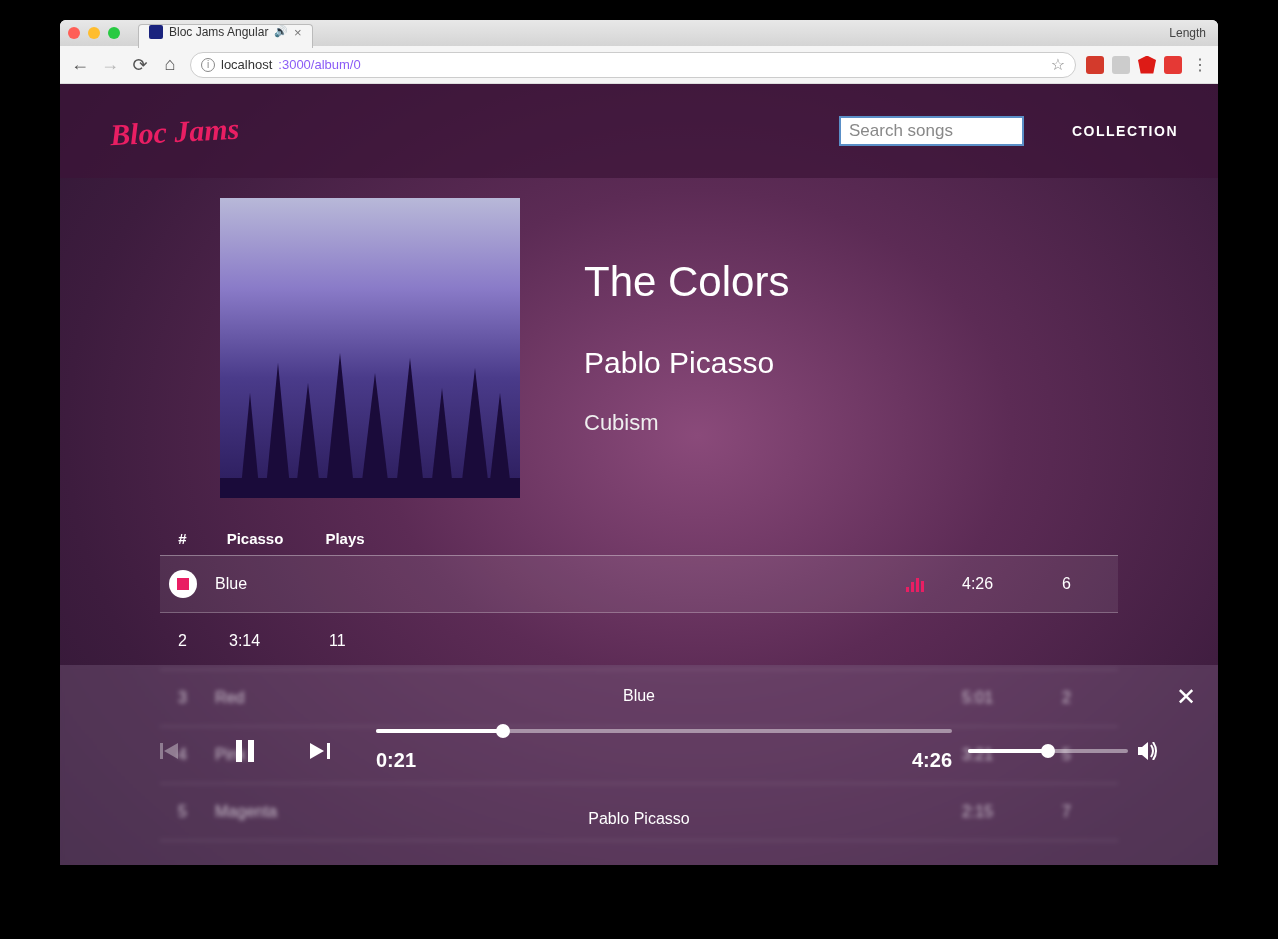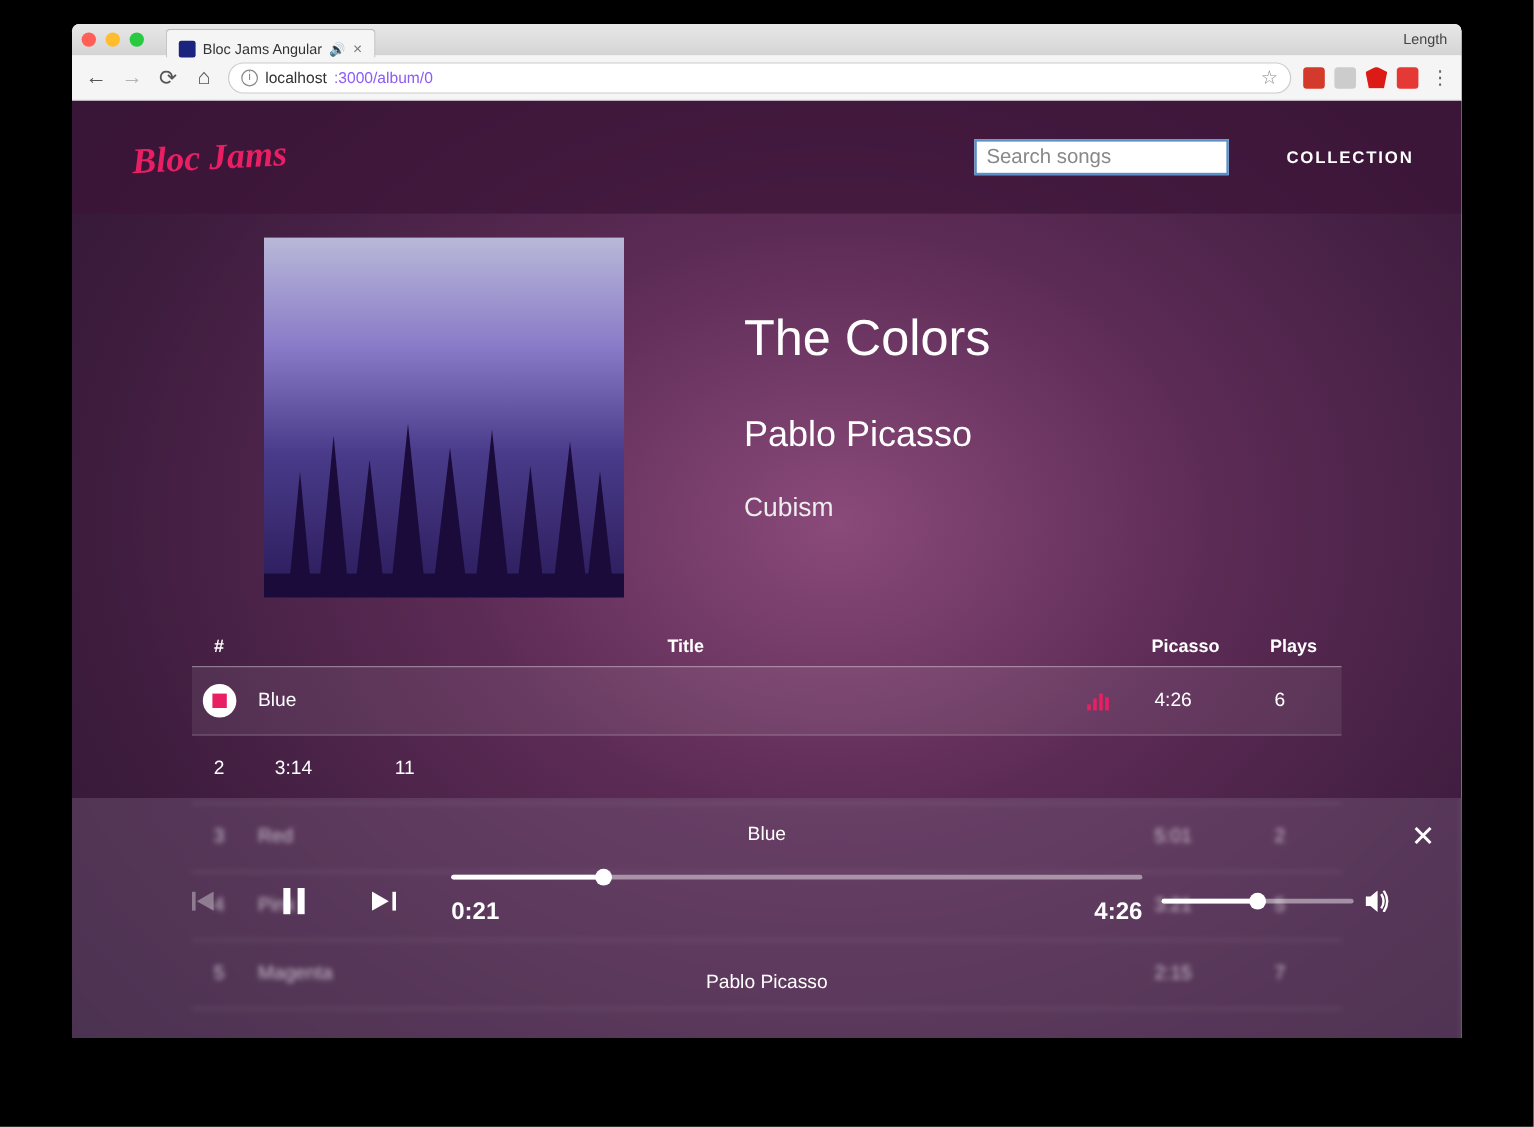--- a/index.html
+++ b/index.html
@@ -6,21 +6,21 @@
 body { font-family: -apple-system, BlinkMacSystemFont, "Segoe UI", Helvetica, Arial, sans-serif; background: #000; width: 1278px; height: 939px; overflow: hidden; }
 
 
 .browser-window { position: absolute; top: 20px; left: 60px; width: 1158px; height: 845px; background: #fff; border-radius: 6px 6px 0 0; box-shadow: 0 20px 60px rgba(0,0,0,0.5); overflow: hidden; }
 .titlebar { height: 26px; background: linear-gradient(#e8e8e8,#d4d4d4); display: flex; align-items: center; padding: 0 8px; position: relative; }
 .traffic-lights { display: flex; gap: 8px; }
 .light { width: 12px; height: 12px; border-radius: 50%; }
 .light.red { background: #ff5f57; }
 .light.yellow { background: #ffbd2e; }
 .light.green { background: #28ca42; }
-.tab { position: absolute; left: 78px; top: 4px; height: 24px; background: #f5f5f5; border-radius: 4px 4px 0 0; padding: 0 10px; display: flex; align-items: flex-end; gap: 6px; font-size: 12px; color: #333; border: 1px solid #bbb; border-bottom: none; }
+.tab { position: absolute; left: 78px; top: 4px; height: 24px; background: #f5f5f5; border-radius: 4px 4px 0 0; padding: 0 10px; display: flex; align-items: flex-start; gap: 6px; font-size: 12px; color: #333; border: 1px solid #bbb; border-bottom: none; }
 .tab-favicon { width: 14px; height: 14px; background: #1a237e; border-radius: 2px; }
 .tab-audio { font-size: 11px; color: #555; }
 .tab-close { font-size: 13px; color: #777; cursor: pointer; }
 .profile-name { position: absolute; right: 12px; top: 6px; font-size: 12px; color: #444; }
 .toolbar { height: 38px; background: #f5f5f5; border-bottom: 1px solid #ddd; display: flex; align-items: center; padding: 0 10px; gap: 10px; }
 .nav-btn { width: 20px; height: 20px; display: flex; align-items: center; justify-content: center; color: #555; cursor: pointer; font-size: 18px; }
 .url-bar { flex: 1; height: 26px; background: #fff; border: 1px solid #ccc; border-radius: 14px; display: flex; align-items: center; padding: 0 10px; font-size: 13px; color: #333; gap: 6px; }
 .url-info-icon { width: 14px; height: 14px; border: 1px solid #888; border-radius: 50%; display: flex; align-items: center; justify-content: center; font-size: 10px; color: #888; }
 .url-host { color: #333; }
 .url-port { color: #8b5cf6; }
@@ -31,24 +31,24 @@
 .ext-grey { background: #ccc; }
 .ext-angular { background: #dd1b16; clip-path: polygon(50% 0%, 100% 25%, 85% 100%, 15% 100%, 0% 25%); }
 .ext-red { background: #e53935; }
 .menu-dots { color: #666; font-size: 16px; cursor: pointer; }
 
 
 .page { position: relative; width: 100%; height: calc(100% - 64px); background: radial-gradient(ellipse 900px 700px at 55% 45%, #8a4a7a 0%, #5c2b55 35%, #3d1c3e 70%, #2a1530 100%); overflow: hidden; color: #fff; }
 .navbar { height: 94px; background: rgba(60,20,55,0.7); display: flex; align-items: center; padding: 0 40px 0 50px; }
 .logo { font-family: cursive; font-size: 30px; color: #e91e63; font-style: italic; font-weight: bold; transform: rotate(-3deg); line-height: 0.9; }
 .nav-spacer { flex: 1; }
-.search-box { width: 212px; height: 30px; background: #fff; border: 2px solid #5a8fc7; padding: 0 8px; font-size: 17px; color: #888; display: flex; align-items: center; }
+.search-box { width: 185px; height: 30px; background: #fff; border: 2px solid #5a8fc7; padding: 0 8px; font-size: 17px; color: #888; display: flex; align-items: center; }
 .nav-link { margin-left: 48px; color: #fff; font-size: 14px; font-weight: 700; letter-spacing: 1.5px; cursor: pointer; }
 
-.album-section { display: flex; padding: 20px 0 0 160px; gap: 100px; }
+.album-section { display: flex; padding: 20px 0 0 160px; gap: 64px; }
 .album-art { width: 300px; height: 300px; background: linear-gradient(180deg, #b8b8d8 0%, #8a7bc8 30%, #4a3b8a 60%, #2a1b5a 100%); position: relative; overflow: hidden; }
 .tree-line { position: absolute; bottom: 0; width: 100%; height: 55%; }
 .album-info { padding-top: 60px; }
 .album-title { font-size: 42px; font-weight: 400; margin-bottom: 40px; }
 .album-artist { font-size: 30px; font-weight: 400; margin-bottom: 30px; }
 .album-label { font-size: 22px; font-weight: 400; color: #eee; }
 
 .track-section { margin: 24px 100px 0 100px; }
 .track-header { display: flex; padding: 8px 0; border-bottom: 1px solid rgba(255,255,255,0.4); font-weight: 700; font-size: 15px; }
 .col-num { width: 45px; text-align: center; }
@@ -152,21 +152,20 @@
       <div class="album-info">
         <div class="album-title">The Colors</div>
         <div class="album-artist">Pablo Picasso</div>
         <div class="album-label">Cubism</div>
       </div>
     </div>
 
     <div class="track-section">
       <div class="track-header">
         <div class="col-num">#</div>
-        <div class="col-title">Title</div>
         <div class="col-len">Picasso</div>
         <div class="col-plays">Plays</div>
       </div>
       <div id="track-rows">
           <div class="track-row playing">
             <div class="row-num">
               <div class="play-indicator">
                 <div class="sq"></div>
               </div>
             </div>

